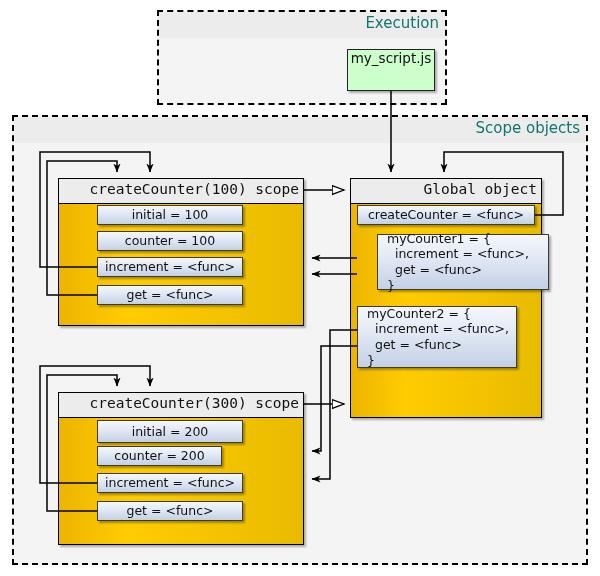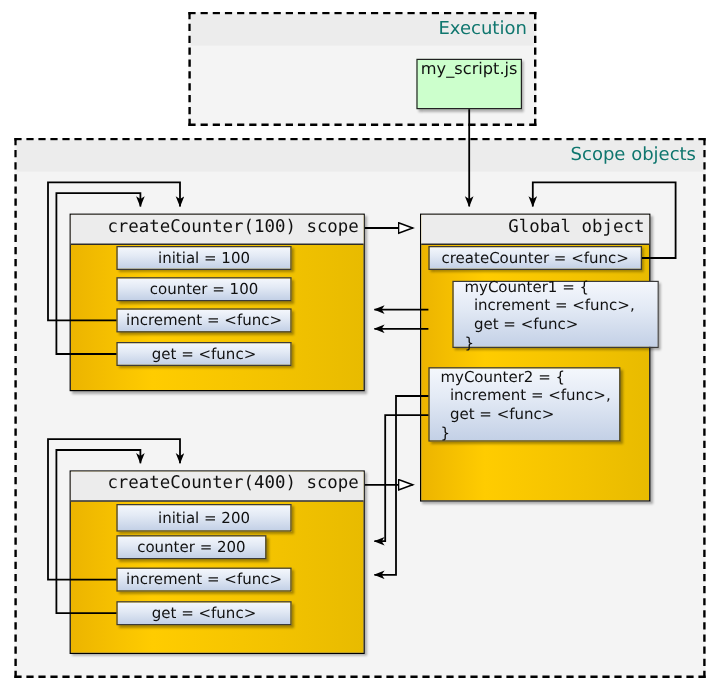--- a/index.html
+++ b/index.html
@@ -158,21 +158,21 @@
     <div class="objbox-header"></div>
     <div class="objbox-title">createCounter(100) scope</div>
   </div>
   <div class="prop" style="left:97px; top:205px; width:146px; height:20px;">initial = 100</div>
   <div class="prop" style="left:97px; top:231px; width:146px; height:20px;">counter = 100</div>
   <div class="prop" style="left:97px; top:257px; width:146px; height:20px;">increment = &lt;func&gt;</div>
   <div class="prop" style="left:97px; top:285px; width:146px; height:20px;">get = &lt;func&gt;</div>
 
   <div class="objbox" style="left:58px; top:392px; width:246px; height:153px;">
     <div class="objbox-header"></div>
-    <div class="objbox-title">createCounter(400) scope</div>
+    <div class="objbox-title">createCounter(300) scope</div>
   </div>
   <div class="prop" style="left:97px; top:420px; width:146px; height:23px;">initial = 200</div>
   <div class="prop" style="left:97px; top:446px; width:125px; height:20px;">counter = 200</div>
   <div class="prop" style="left:97px; top:473px; width:146px; height:20px;">increment = &lt;func&gt;</div>
   <div class="prop" style="left:97px; top:501px; width:146px; height:20px;">get = &lt;func&gt;</div>
 
   <div class="objbox" style="left:350px; top:178px; width:192px; height:240px;">
     <div class="objbox-header"></div>
     <div class="objbox-title">Global object</div>
   </div>

